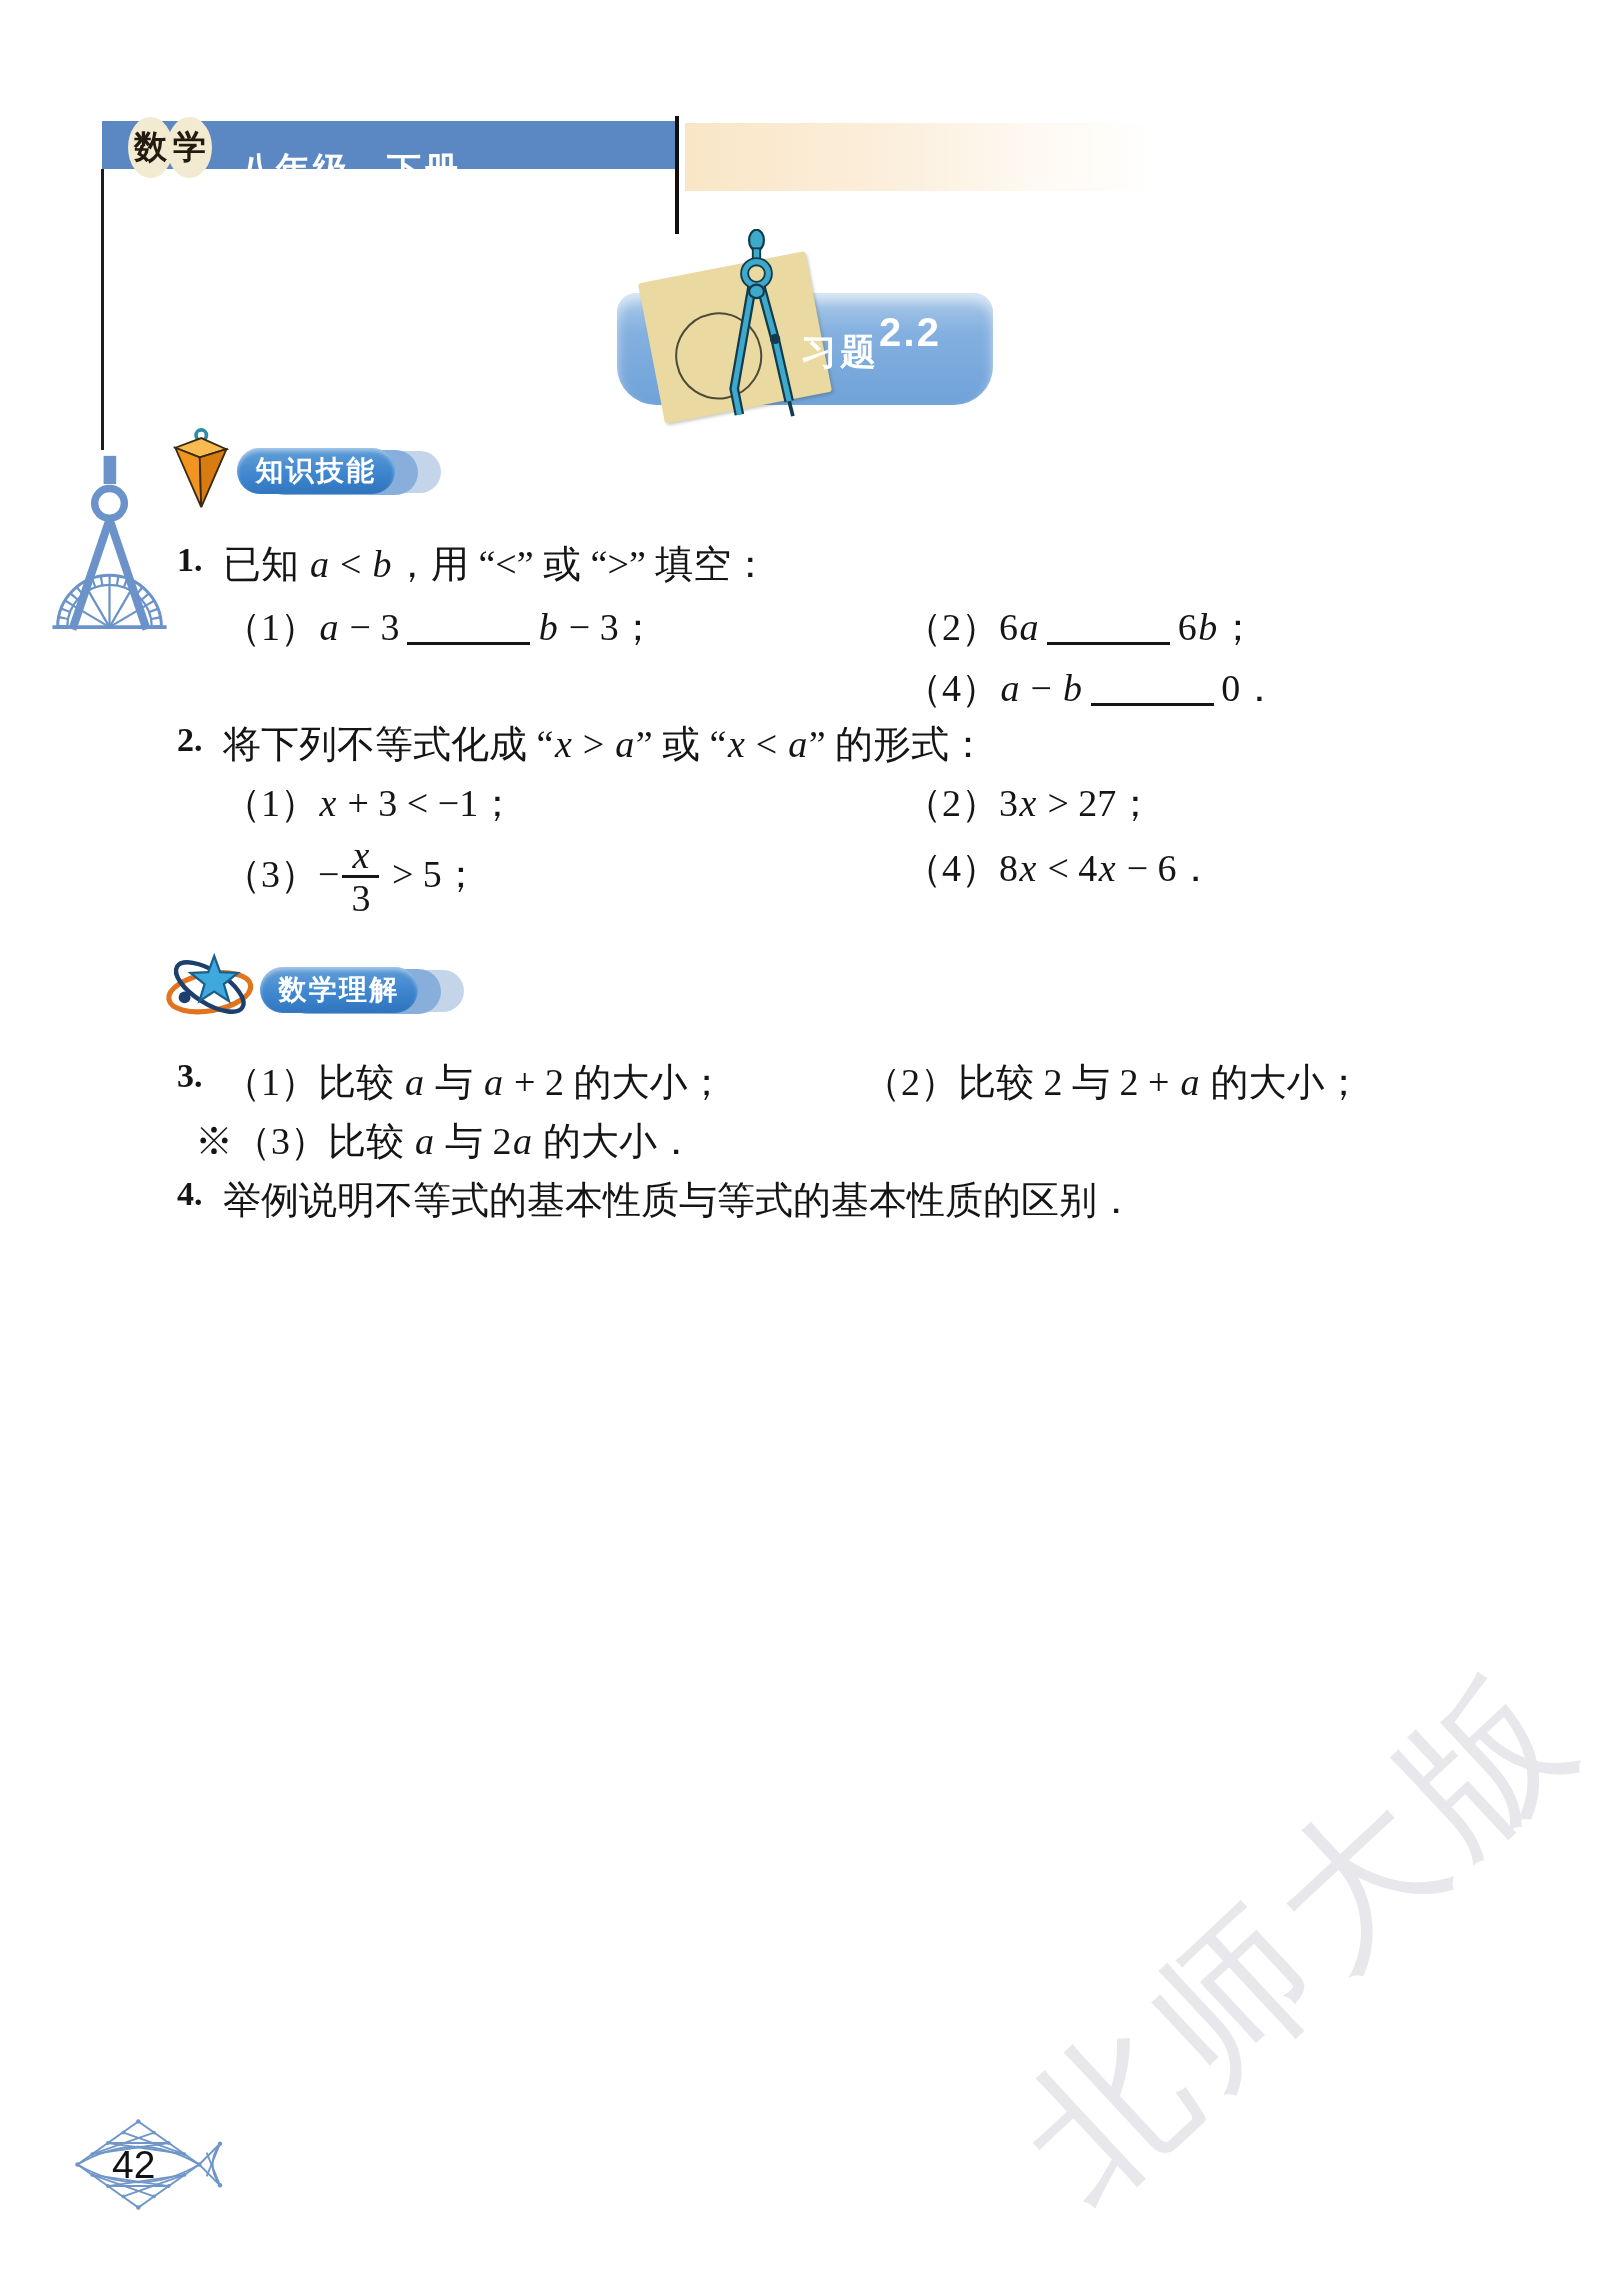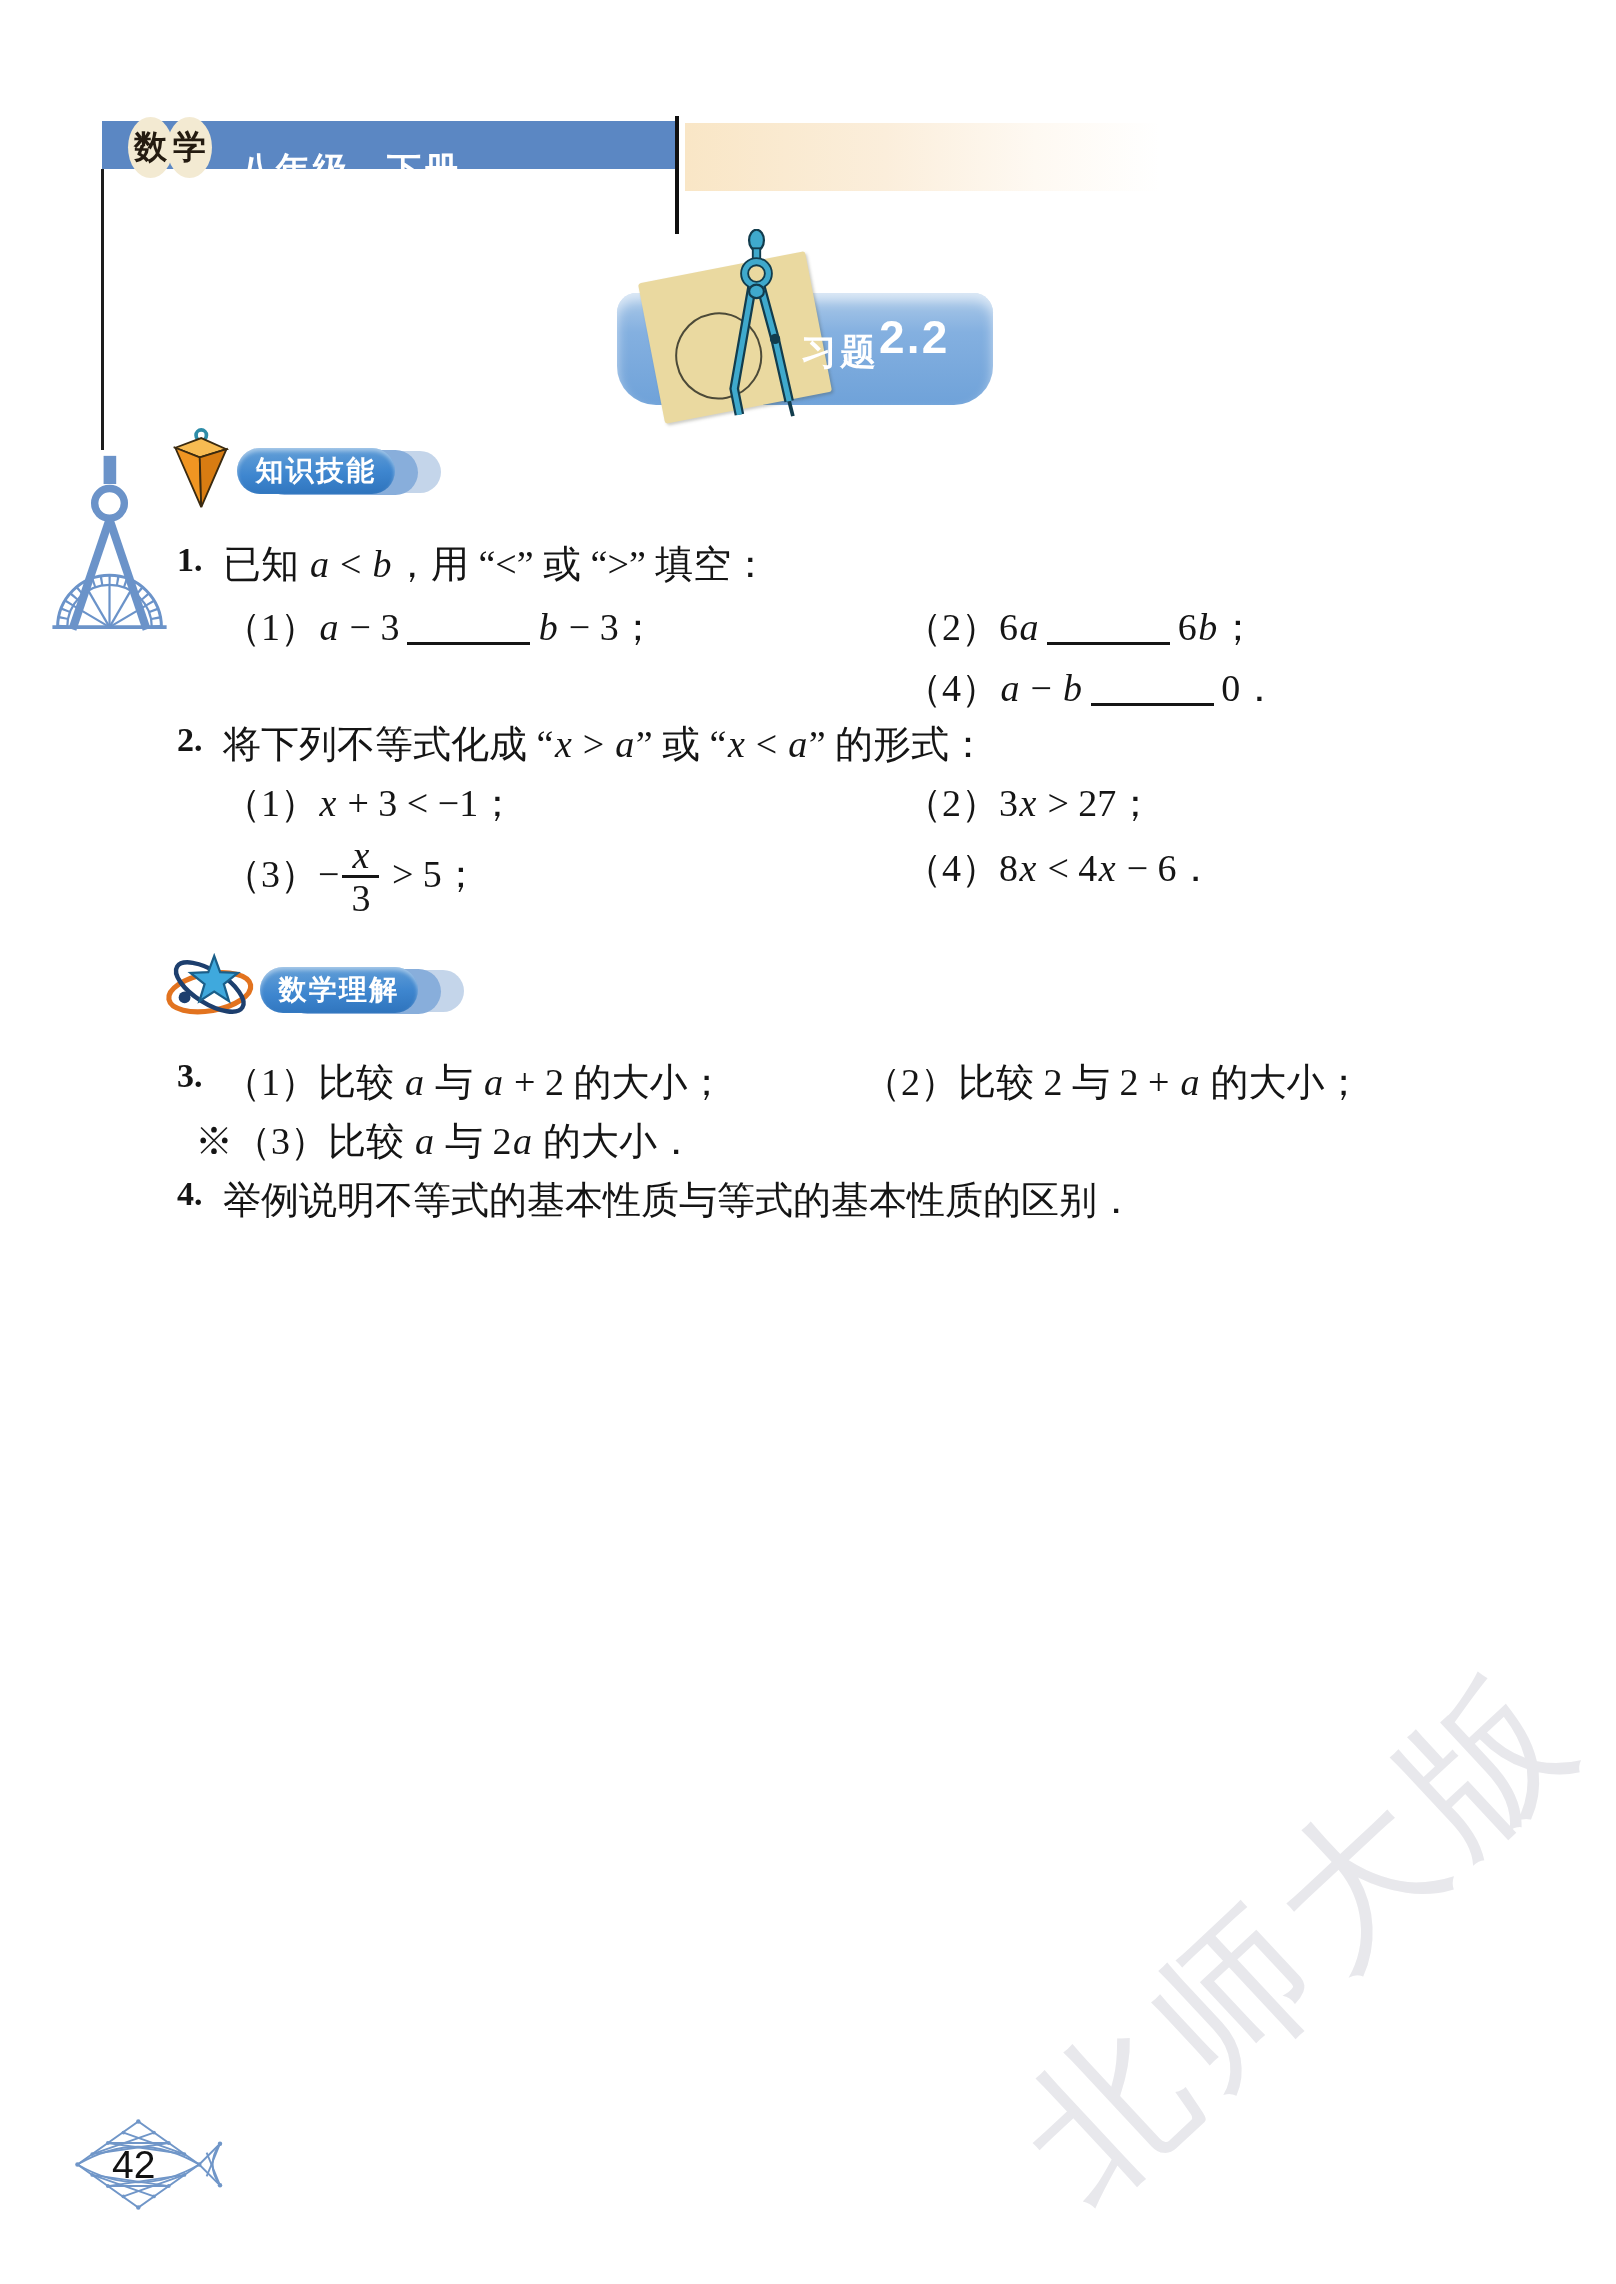--- a/index.html
+++ b/index.html
@@ -28,21 +28,21 @@
     border-radius:19.3px 19.3px 39px 39px;
     background:linear-gradient(180deg,#aecbe9 0%,#84b0e0 35%,#6fa2d9 100%);
     box-shadow:inset 0 7.4px 12px rgba(255,255,255,.6);}
   .banner-note{position:absolute;left:33px;top:15px;width:170px;height:143px;background:#ead9a0;
     transform:rotate(-11deg);border-radius:3px;box-shadow:1.5px 2.2px 3px rgba(60,60,40,.25);}
   .note-circle{position:absolute;left:22px;top:43px;width:83px;height:83px;border:2.2px solid #4c4a38;border-radius:50%;}
   .banner-compass{position:absolute;left:83px;top:-22px;width:113px;height:202px;z-index:4;}
   .banner-label{position:absolute;left:184px;top:77px;z-index:5;color:#fff;
     font-family:"Liberation Sans","DejaVu Sans",sans-serif;font-weight:700;font-size:36px;letter-spacing:3px;text-align:center;}
   .banner-number{position:absolute;left:262px;top:59px;z-index:5;color:#fff;
-    font-family:"Liberation Sans","DejaVu Sans",sans-serif;font-weight:700;font-size:46px;letter-spacing:2.2px;}
+    font-family:"Liberation Sans","DejaVu Sans",sans-serif;font-weight:700;font-size:40px;letter-spacing:2.2px;}
   
   .badge-group{position:absolute;height:48px;z-index:2;}
   .echo{position:absolute;border-radius:24px;}
   .echo2{left:48px;top:3px;width:156px;height:42px;background:#c4d5ea;}
   .echo1{left:25px;top:1.5px;width:156px;height:45px;background:#88aedb;}
   .pill{position:absolute;left:0;top:0;width:158px;height:46px;border-radius:24px;
     background:linear-gradient(178deg,#66a1d8 0%,#3e86cf 55%,#2e73bc 100%);
     box-shadow:inset 0 3px 4.5px rgba(255,255,255,.45);
     display:flex;align-items:center;justify-content:center;}
   .pill-text{color:#fff;font-family:"Liberation Sans","DejaVu Sans",sans-serif;font-weight:700;font-size:28px;letter-spacing:2.2px;}

